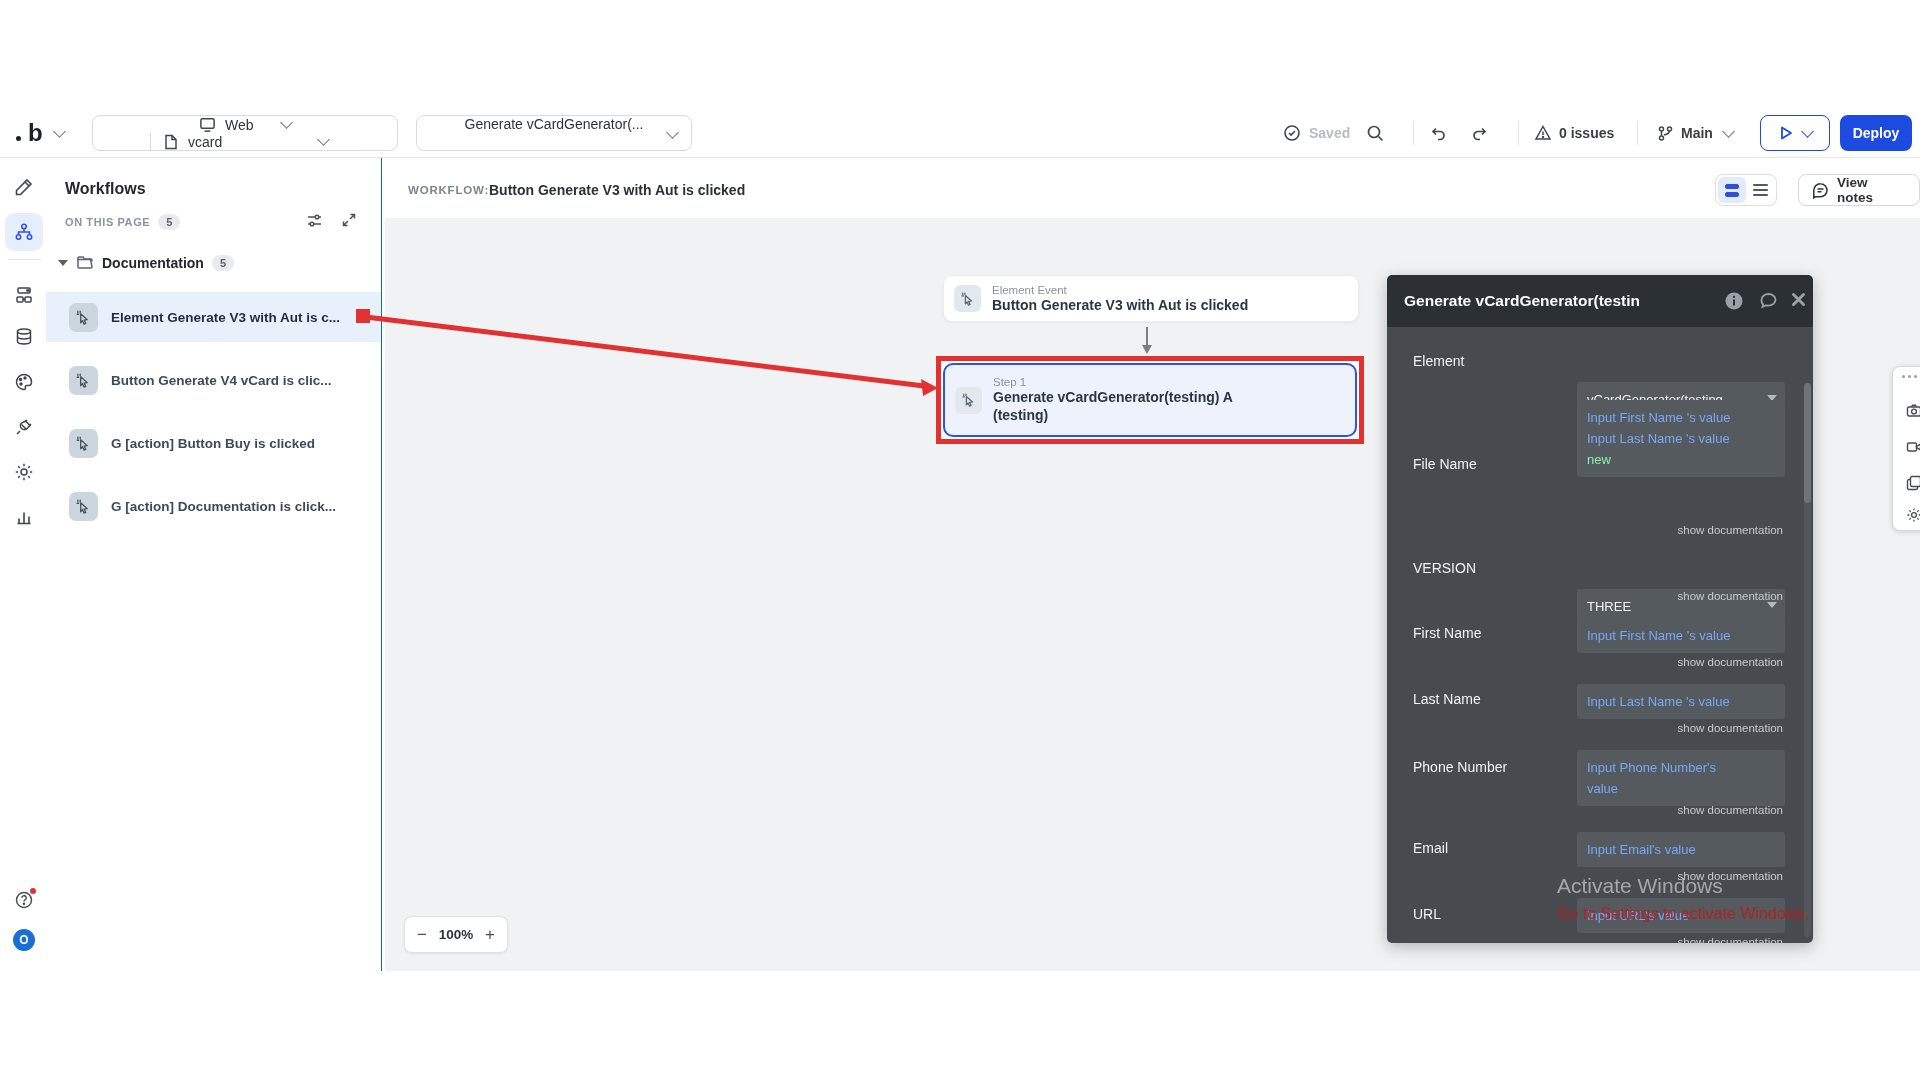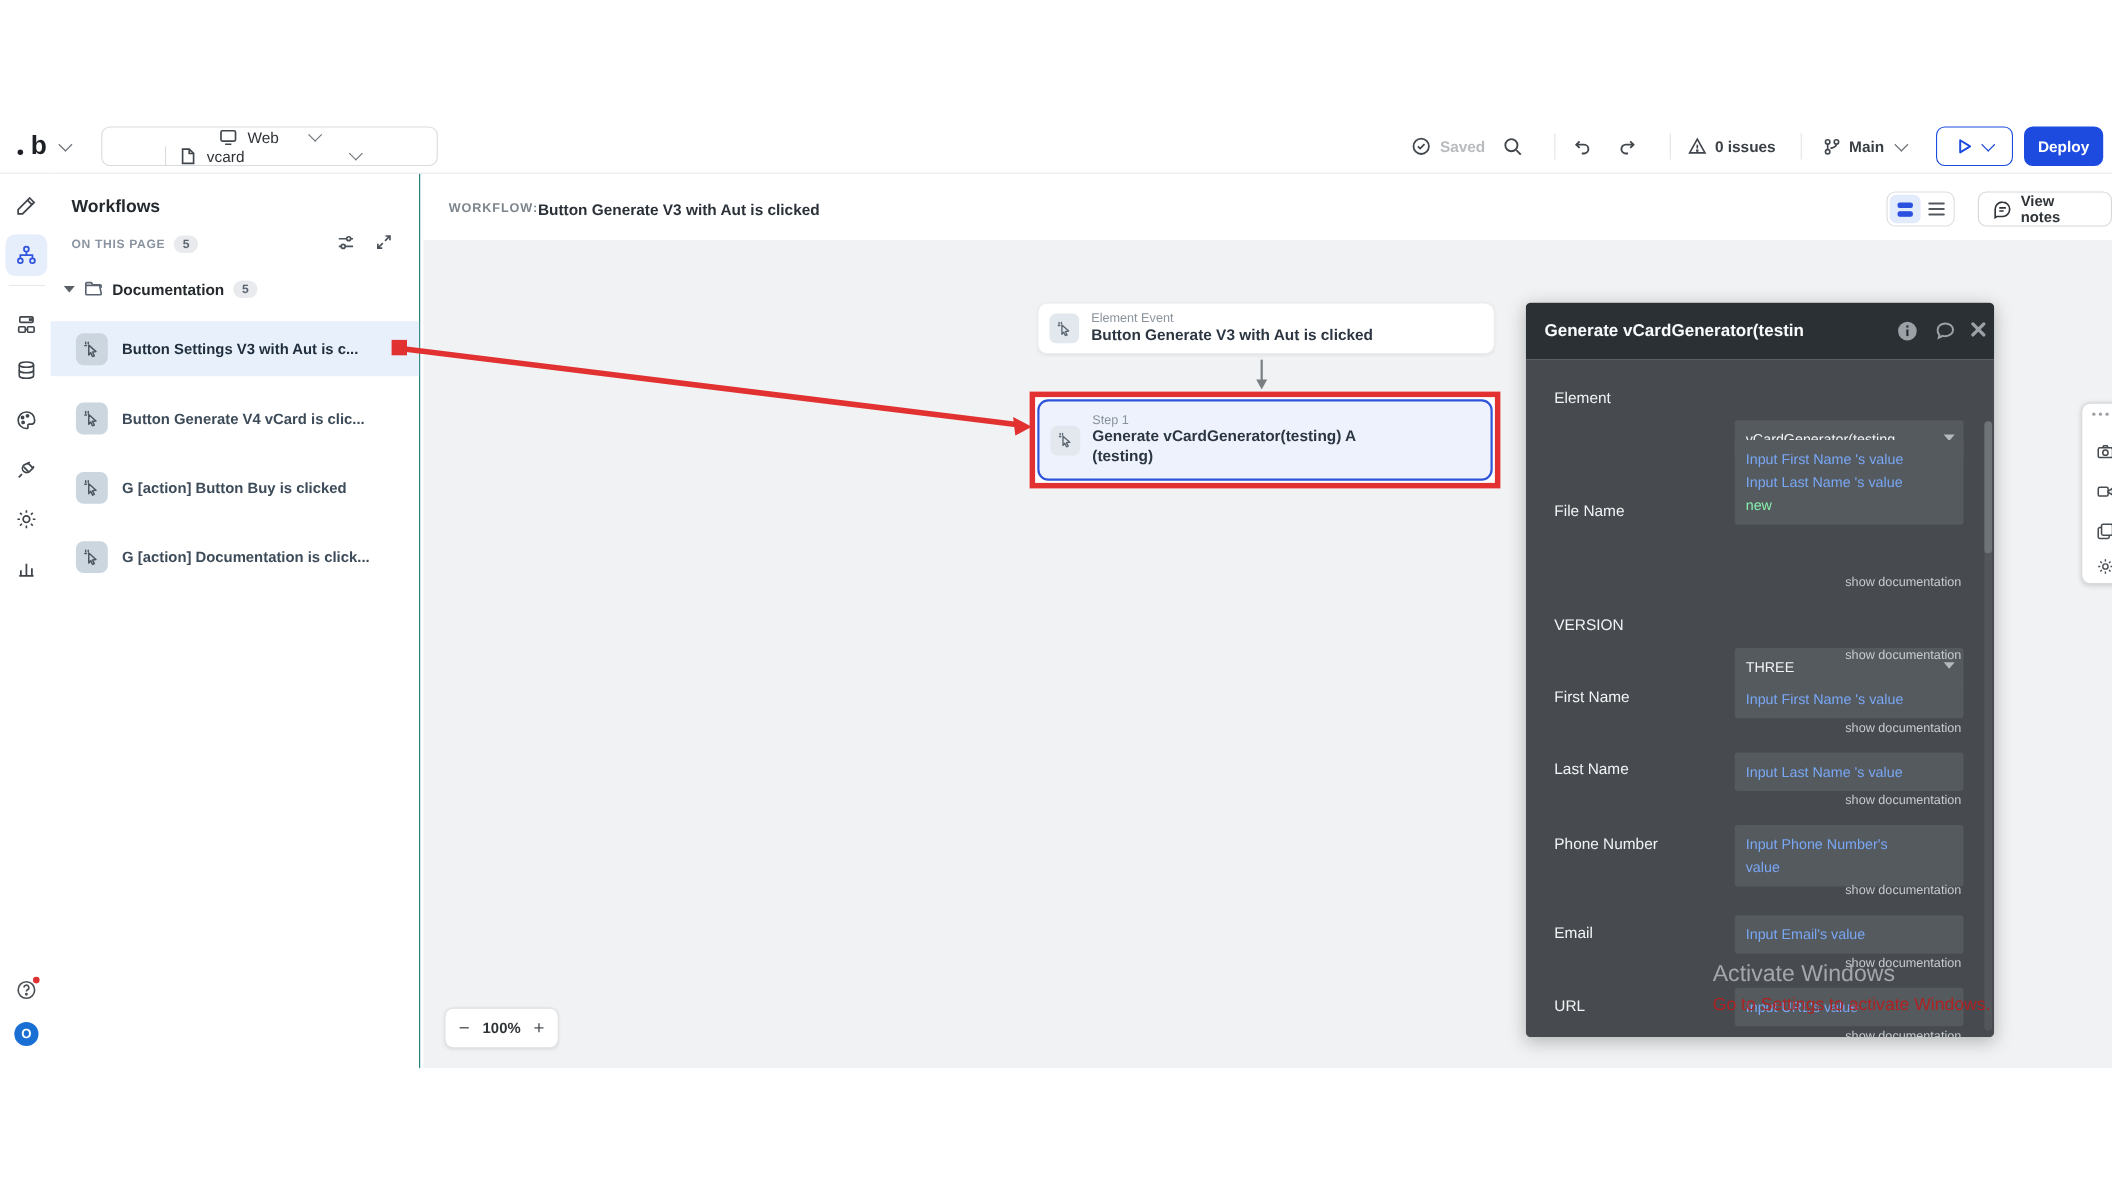--- a/index.html
+++ b/index.html
@@ -129,20 +129,24 @@
         <svg width="16" height="16" viewBox="0 0 16 16" fill="none" stroke="currentColor" stroke-width="1.5">
             <path d="M3 1.5h6l4 4V14.5H3z"></path>
             <path d="M9 1.5v4h4"></path>
           </svg>
       </span>
       <span class="tb-label">vcard</span>
       <span class="chev" style="margin-left:auto"></span>
     </div>
   </div>
 
+  <div class="tb-box" style="left:416px; width:276px; padding:0 14px;">
+    <span class="tb-label">Generate vCardGenerator(...</span>
+    <span class="chev" style="margin-left:auto"></span>
+  </div>
 
   <div class="tb-abs" style="left:1283px; gap:8px;">
     <span class="tb-icon muted">
       <svg width="18" height="18" viewBox="0 0 18 18" fill="none" stroke="currentColor" stroke-width="1.6">
           <circle cx="9" cy="9" r="7"></circle>
           <path d="M6 9l2 2 4-4"></path>
         </svg>
     </span>
     <span class="tb-label muted" style="font-weight:600">Saved</span>
   </div>
@@ -320,21 +324,21 @@
   </div>
 
   <div class="wf-items">
     <div class="wf-item selected">
       <span class="wf-ic">
         <svg width="15" height="15" viewBox="0 0 16 16" fill="none" stroke="currentColor" stroke-width="1.4" stroke-linejoin="round">
             <path d="M5 4l7 6.3-3.4.4 1.8 3.6-1.7.8-1.8-3.7L5 13.6z"></path>
             <path d="M2 1.2v1.6M1.2 4.5h1.6M4.5 1.2v1.6" stroke-linecap="round"></path>
           </svg>
       </span>
-      <span class="wf-item-label">Button Settings V3 with Aut is c...</span>
+      <span class="wf-item-label">Element Generate V3 with Aut is c...</span>
     </div>
     <div class="wf-item">
       <span class="wf-ic">
         <svg width="15" height="15" viewBox="0 0 16 16" fill="none" stroke="currentColor" stroke-width="1.4" stroke-linejoin="round">
             <path d="M5 4l7 6.3-3.4.4 1.8 3.6-1.7.8-1.8-3.7L5 13.6z"></path>
             <path d="M2 1.2v1.6M1.2 4.5h1.6M4.5 1.2v1.6" stroke-linecap="round"></path>
           </svg>
       </span>
       <span class="wf-item-label">Button Generate V4 vCard is clic...</span>
     </div>

